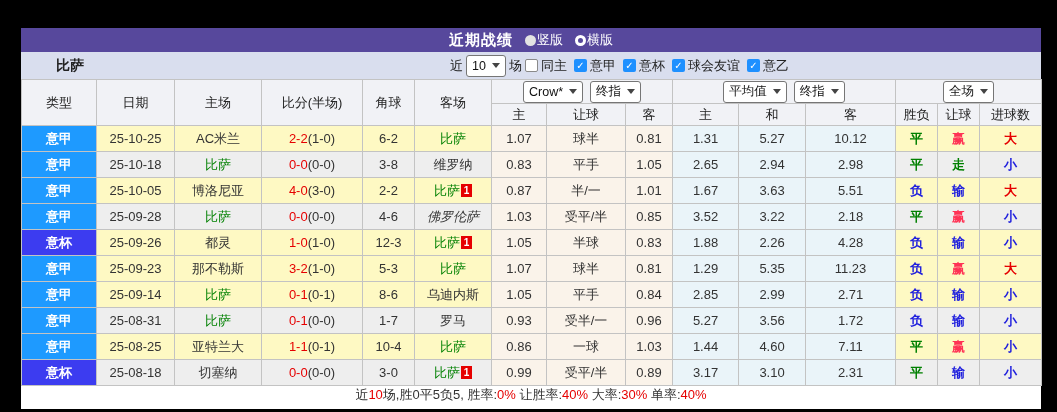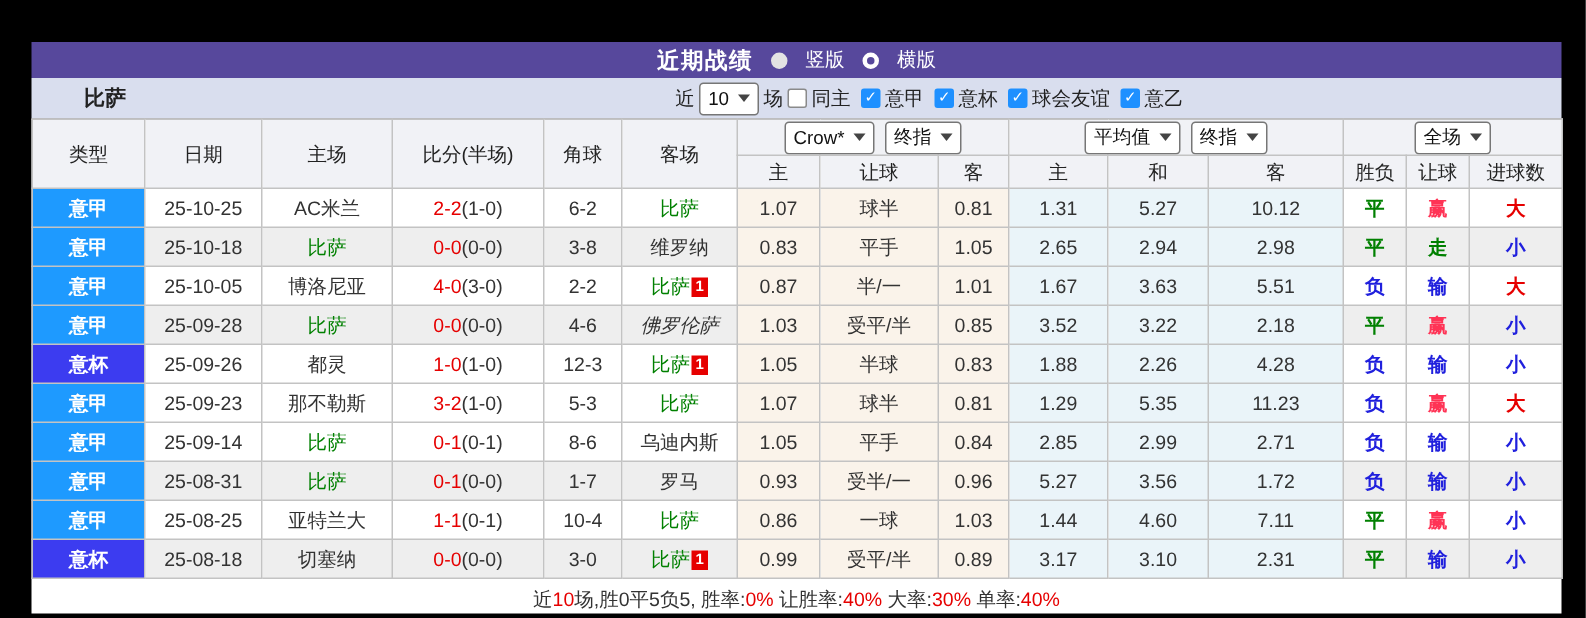--- a/index.html
+++ b/index.html
@@ -2,59 +2,59 @@
 <html><head>
 <meta charset="utf-8">
 <style>
   html,body{margin:0;padding:0;background:#000;width:1057px;height:412px;overflow:hidden;
     font-family:"Liberation Sans","DejaVu Sans",sans-serif;}
   .page{position:absolute;left:21px;top:28px;width:1020px;}
 
   
   .titlebar{height:24px;background:#57489c;display:flex;align-items:center;justify-content:center;gap:12px;color:#fff;}
   .titlebar .title{font-size:15px;font-weight:bold;letter-spacing:1px;}
-  .radio-group{display:flex;align-items:center;gap:12px;font-size:13px;}
+  .radio-group{display:flex;align-items:center;gap:1px;font-size:13px;}
   .radio{width:11px;height:11px;border-radius:50%;box-sizing:border-box;display:inline-block;}
   .radio.on{background:#e3e3e3;}
   .radio.off{border:3px solid #fff;background:transparent;}
 
   
   .filterbar{height:27px;background:#d9deee;display:flex;align-items:center;font-size:13px;color:#222;}
   .teamname{margin-left:35px;font-size:14px;font-weight:bold;color:#222;}
   .filters{margin-left:auto;margin-right:248px;display:flex;align-items:center;gap:3px;}
   .selbox{display:inline-flex;align-items:center;background:#fff;border:1px solid #767676;border-radius:3px;
     height:20px;padding:0 5px;font-size:12.5px;color:#111;cursor:default;}
   .selbox .arr{width:0;height:0;border-left:4px solid transparent;border-right:4px solid transparent;
     border-top:5px solid #444;margin-left:6px;}
   .cb{width:13px;height:13px;box-sizing:border-box;display:inline-block;border-radius:2px;
     text-align:center;line-height:13px;font-size:10px;color:#fff;}
   .cb.checked{background:#1e90ff;}
   .cb.unchecked{background:#fff;border:1px solid #8a8a8a;}
   .cb-label{margin-right:4px;}
 
   
-  table{border-collapse:collapse;table-layout:fixed;width:1020px;background:#ffffff;font-size:13px;color:#333;}
+  table{border-collapse:collapse;table-layout:fixed;width:1020px;background:#fef9c3;font-size:13px;color:#333;}
   th,td{border:1px solid #c3c3c3;text-align:center;padding:0;white-space:nowrap;overflow:hidden;}
   th{background:#f1f2f6;font-weight:normal;height:21px;font-size:13px;color:#222;}
   tr.grouprow th{height:23px;}
   td{height:25px;}
   .td-league{color:#fff;font-weight:bold;}
   .td-odds{background:#faf3ea;}
   .td-avg{background:#eaf4f9;}
   .td-res{font-weight:bold;}
   tr.stripe .td-plain,tr.stripe .td-res{background:#eeeeee;}
   .ft{color:#e60000;}
   .ht{color:#333;}
   .rc{display:none;background:#e60000;color:#fff;font-size:10px;font-weight:bold;
     width:11px;height:13px;line-height:13px;vertical-align:1px;margin-left:1px;}
   .rc.show{display:inline-block;}
   .selwrap{display:flex;align-items:center;justify-content:center;gap:7px;}
 
   
-  .summary{height:23px;background:#fff;display:flex;align-items:flex-end;justify-content:center;font-size:13px;}
+  .summary{height:23px;background:#fff;display:flex;align-items:flex-start;justify-content:center;font-size:13px;}
 </style>
 </head>
 <body>
 
 <div class="page">
 
   <div class="titlebar">
     <span class="title">近期战绩</span>
     <span class="radio-group">
       <span class="radio on"></span>

